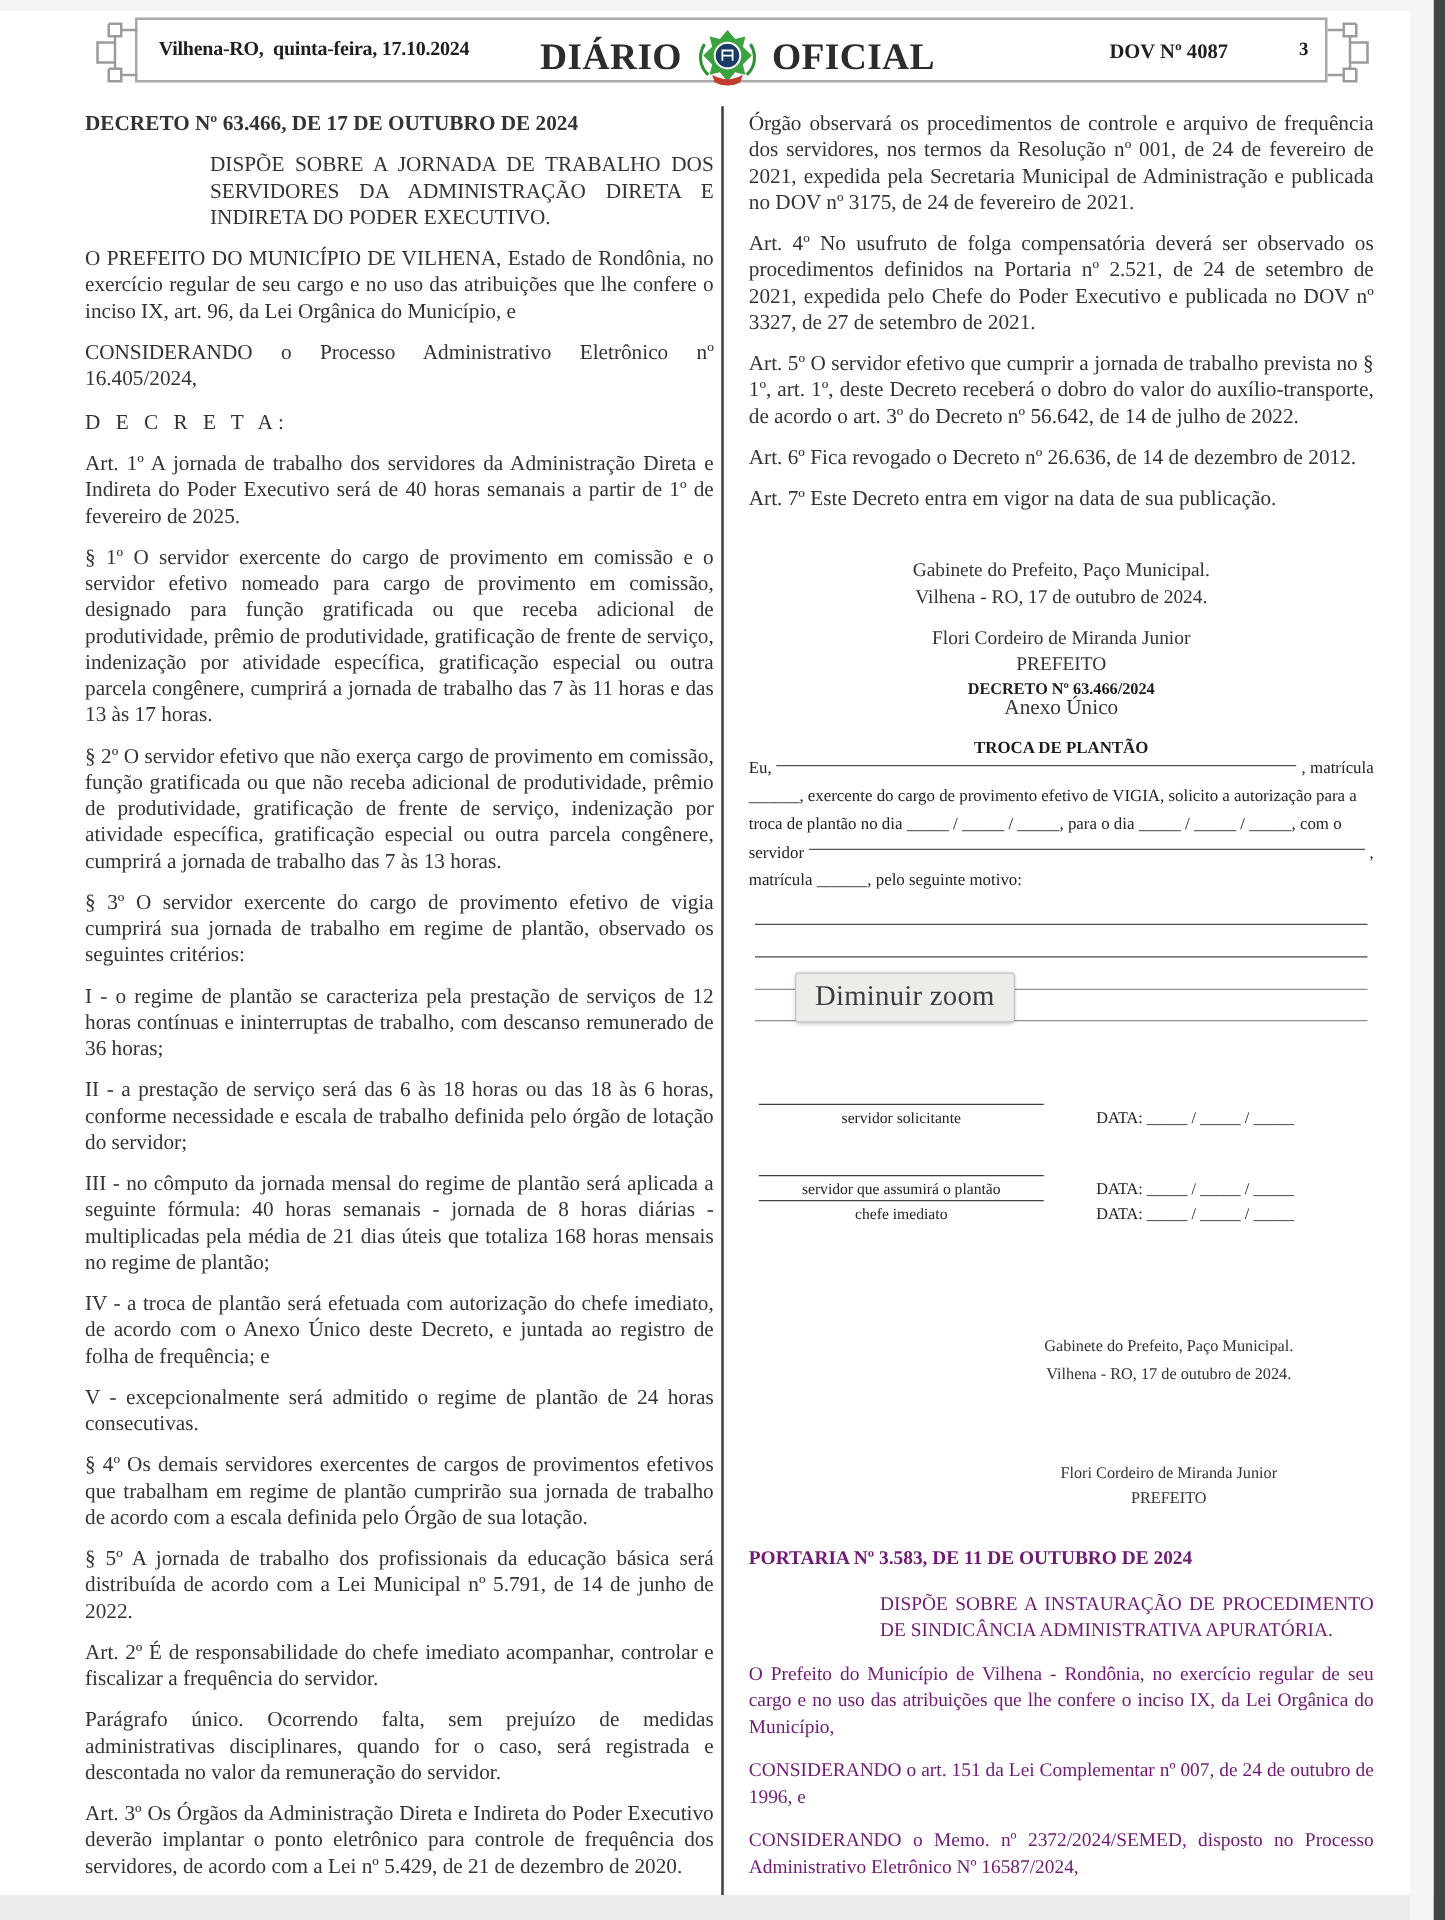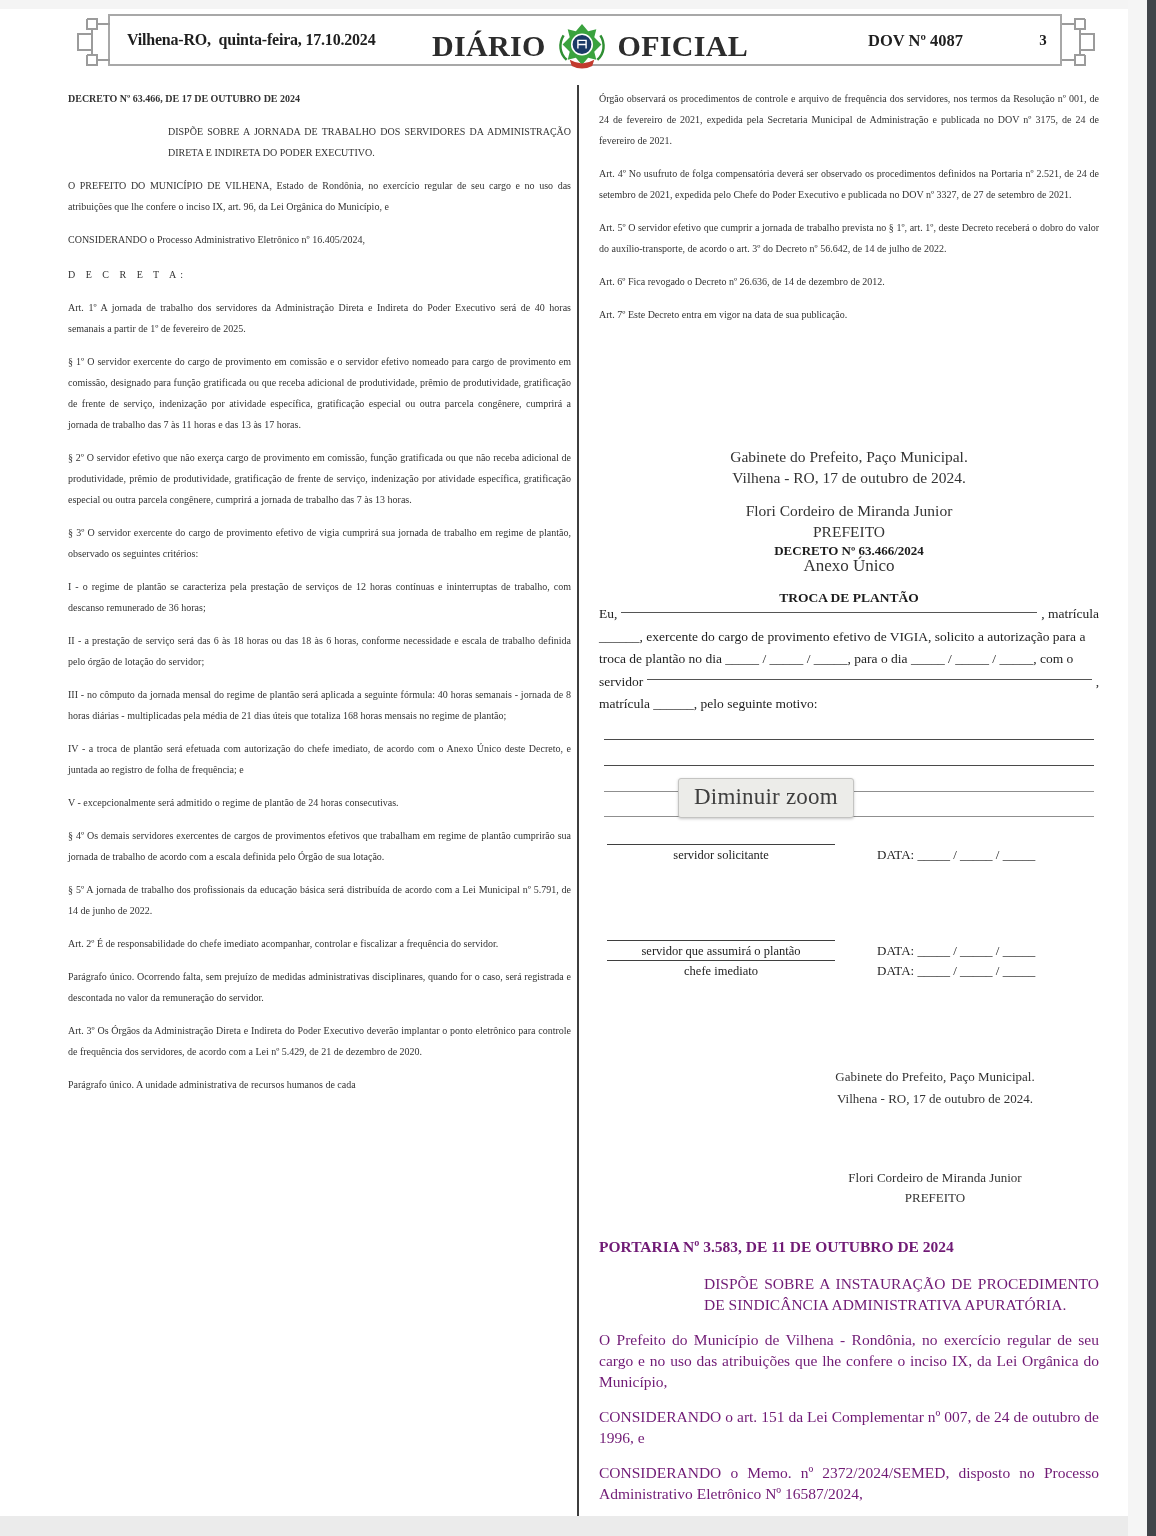--- a/index.html
+++ b/index.html
@@ -15,31 +15,31 @@
   .masthead{position:absolute;left:108px;top:14px;width:954px;height:52px;background:#fff;
             border:2px solid #a8a8a8;box-sizing:border-box;}
   .ornament{position:absolute;top:15px;}
   .ornament.left{left:74px;}
   .ornament.right{left:1062px;transform:scaleX(-1);}
   .dateline{position:absolute;left:127px;top:31px;font-size:16px;font-weight:600;color:#1e1e1e;
             letter-spacing:-0.2px;white-space:pre;}
   .brand{position:absolute;left:380px;top:22px;width:420px;display:flex;align-items:center;
          justify-content:center;gap:11px;}
   .brand-word{font-size:30px;font-weight:800;color:#2c2c2c;letter-spacing:0.3px;line-height:34px;}
-  .edition{position:absolute;left:868px;top:31px;width:134px;text-align:left;font-size:16.5px;
+  .edition{position:absolute;left:868px;top:31px;width:134px;text-align:center;font-size:16.5px;
            font-weight:600;color:#1f1f1f;}
   .pageno{position:absolute;left:1032px;top:32px;width:22px;text-align:center;font-size:15px;
           font-weight:700;color:#1a1a1a;}
 
   
   .divider{position:absolute;left:577px;top:85px;width:2px;height:1436px;background:#3e3e3e;}
   .col{position:absolute;top:88px;}
   .col-left{left:68px;width:503px;}
   .col-right{left:599px;width:500px;}
-  .col p{margin:0 0 12px;font-size:10px;line-height:21px;text-align:justify;color:#333;}
+  .col p{margin:0 0 12px;font-size:17px;line-height:21px;text-align:justify;color:#333;}
   .doc-title{font-size:16.5px;font-weight:700;text-align:center;color:#222;line-height:22px;
              margin:0 0 10px;}
   .ementa{margin-left:100px !important;}
   .decreta{text-align:left;letter-spacing:4px;margin-top:14px !important;}
 
   
   .abs{position:absolute;left:599px;width:500px;}
   .rc-closing{top:446px;text-align:center;}
   .rc-closing .l{font-size:15.5px;line-height:21px;color:#333;}
   .rc-closing .name{margin-top:12px;}
@@ -59,21 +59,21 @@
   .rc-gab2{top:1066px;padding-left:172px;width:328px;text-align:center;font-size:13px;
            line-height:22px;color:#333;}
   .rc-name2{top:1168px;padding-left:172px;width:328px;text-align:center;font-size:13px;
             line-height:20px;color:#333;}
   .rc-portaria{top:1236px;}
   .rc-portaria .doc-title{margin-bottom:16px;}
   .rc-portaria p{margin:0 0 14px;font-size:15.5px;line-height:21px;text-align:justify;color:#701a75;}
   .ementa2{margin-left:105px !important;}
 
   
-  .zoom-tooltip{position:absolute;left:678px;top:778px;height:40px;box-sizing:border-box;
+  .zoom-tooltip{position:absolute;left:636px;top:778px;height:40px;box-sizing:border-box;
     background:#ecece9;border:1px solid #c4c4c2;border-radius:3px;box-shadow:0 1px 3px rgba(0,0,0,.22);
     font-size:23px;color:#3e3e3e;padding:5px 15px 10px;letter-spacing:0.2px;}
 </style>
 </head>
 <body>
 
 <div class="page">
   <div class="top-strip"></div>
 
   <div class="masthead"></div>
@@ -159,21 +159,21 @@
       <span>,</span>
     </div>
     <div>matrícula ______, pelo seguinte motivo:</div>
   </div>
 
   <div class="motive-line" style="top:739px"></div>
   <div class="motive-line" style="top:765px"></div>
   <div class="motive-line light" style="top:791px"></div>
   <div class="motive-line light" style="top:816px"></div>
 
-  <div class="sig-row" style="top:844px">
+  <div class="sig-row" style="top:883px">
     <div class="sig-line"></div>
     <div class="sig-label">servidor solicitante</div>
     <div class="sig-date">DATA: _____ / _____ / _____</div>
   </div>
   <div class="sig-row" style="top:940px">
     <div class="sig-line"></div>
     <div class="sig-label">servidor que assumirá o plantão</div>
     <div class="sig-date">DATA: _____ / _____ / _____</div>
   </div>
   <div class="sig-row" style="top:960px">

